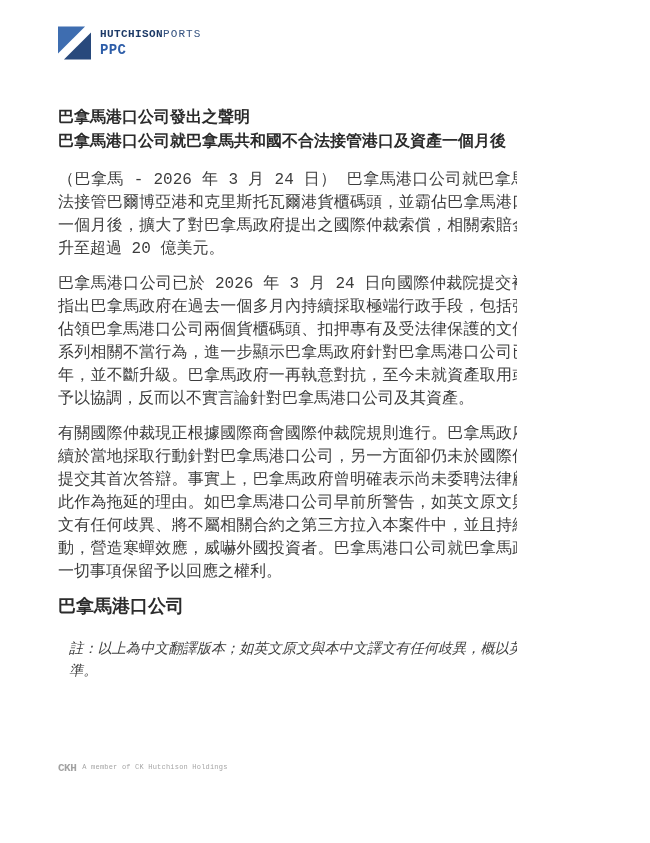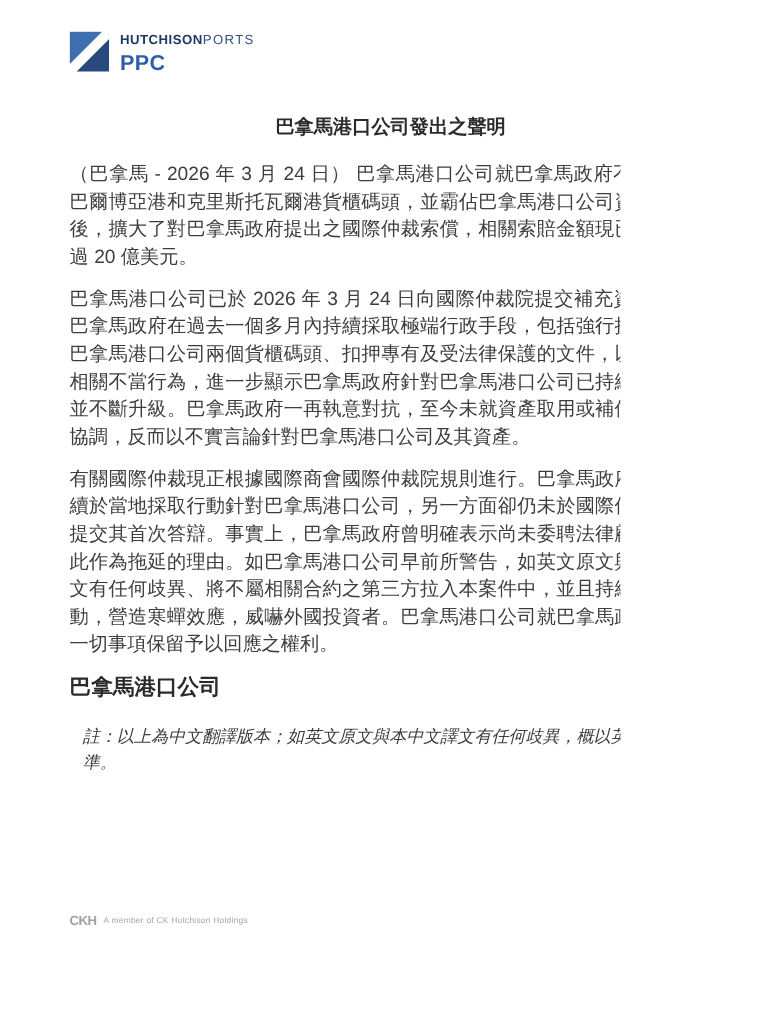--- a/index.html
+++ b/index.html
@@ -2,54 +2,54 @@
 <html><head>
 <meta charset="utf-8">
 <style>
   html, body { margin: 0; padding: 0; background: #ffffff; }
   .page {
     position: relative;
     width: 517px;
     height: 843px;
     background: #ffffff;
     overflow: hidden;
-    font-family: Liberation Sans, sans-serif;
+    font-family: Liberation Mono, monospace;
   }
 
   
   .brand {
     position: absolute;
     left: 58px;
     top: 26px;
     display: flex;
     align-items: flex-start;
     gap: 9px;
   }
   .brand .flag { width: 33px; height: 34px; display: block; }
   .brand-text { padding-top: 3px; line-height: 1; }
   .brand-line1 { font-size: 11px; letter-spacing: 0.4px; white-space: nowrap; }
   .brand-line1 .b { font-weight: 800; color: #1d3a67; }
   .brand-line1 .l { font-weight: 400; color: #33517f; letter-spacing: 1.1px; }
-  .brand-line2 { font-size: 18px; font-weight: 800; color: #2d5da8; margin-top: 3px; letter-spacing: 0.3px; }
+  .brand-line2 { font-size: 14px; font-weight: 800; color: #2d5da8; margin-top: 3px; letter-spacing: 0.3px; }
 
   
   .doc {
     position: absolute;
     left: 58px;
     width: 535px;
     top: 95px;
     color: #3d3d3d;
   }
   .title {
-    text-align: center;
+    text-align: left;
     font-weight: 700;
     font-size: 16px;
     line-height: 24px;
     color: #2b2b2b;
-    margin: 0 0 15px 0;
+    margin: 11px 0 15px 0;
   }
   .para {
     font-size: 16px;
     line-height: 23px;
     text-align: justify;
     text-justify: inter-ideograph;
     margin: 0 0 12px 0;
   }
   .signature {
     font-size: 18px;
@@ -102,20 +102,21 @@
     </svg>
     <div class="brand-text">
       <div class="brand-line1"><span class="b">HUTCHISON</span><span class="l">PORTS</span></div>
       <div class="brand-line2">PPC</div>
     </div>
   </div>
 
   <div class="doc">
     <h1 class="title">
       <div>巴拿馬港口公司發出之聲明</div>
+      <div>巴拿馬港口公司就巴拿馬共和國不合法接管港口及資產一個月後</div>
     </h1>
 
     <p class="para">（巴拿馬 - 2026 年 3 月 24 日） 巴拿馬港口公司就巴拿馬政府不合法接管巴爾博亞港和克里斯托瓦爾港貨櫃碼頭，並霸佔巴拿馬港口公司資產一個月後，擴大了對巴拿馬政府提出之國際仲裁索償，相關索賠金額現已提升至超過 20 億美元。</p>
     <p class="para">巴拿馬港口公司已於 2026 年 3 月 24 日向國際仲裁院提交補充資料，指出巴拿馬政府在過去一個多月內持續採取極端行政手段，包括強行接管並佔領巴拿馬港口公司兩個貨櫃碼頭、扣押專有及受法律保護的文件，以及一系列相關不當行為，進一步顯示巴拿馬政府針對巴拿馬港口公司已持續逾一年，並不斷升級。巴拿馬政府一再執意對抗，至今未就資產取用或補償事宜予以協調，反而以不實言論針對巴拿馬港口公司及其資產。</p>
     <p class="para">有關國際仲裁現正根據國際商會國際仲裁院規則進行。巴拿馬政府一方面持續於當地採取行動針對巴拿馬港口公司，另一方面卻仍未於國際仲裁程序中提交其首次答辯。事實上，巴拿馬政府曾明確表示尚未委聘法律顧問，並以此作為拖延的理由。如巴拿馬港口公司早前所警告，如英文原文與本中文譯文有任何歧異、將不屬相關合約之第三方拉入本案件中，並且持續其攻擊行動，營造寒蟬效應，威嚇外國投資者。巴拿馬港口公司就巴拿馬政府提出之一切事項保留予以回應之權利。</p>
 
     <p class="signature">巴拿馬港口公司</p>
 
     <p class="note">註：以上為中文翻譯版本；如英文原文與本中文譯文有任何歧異，概以英文原文為準。</p>
   </div>

